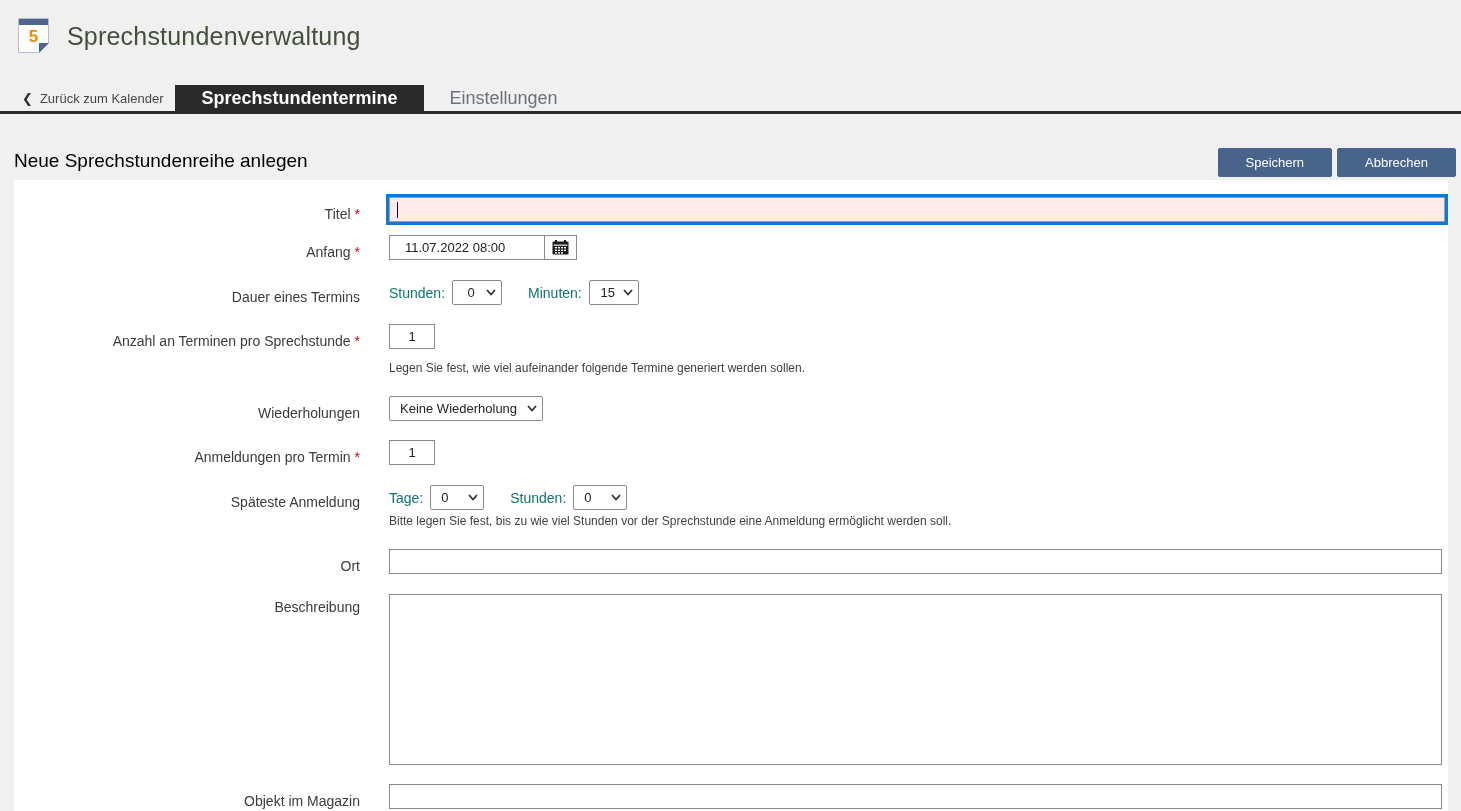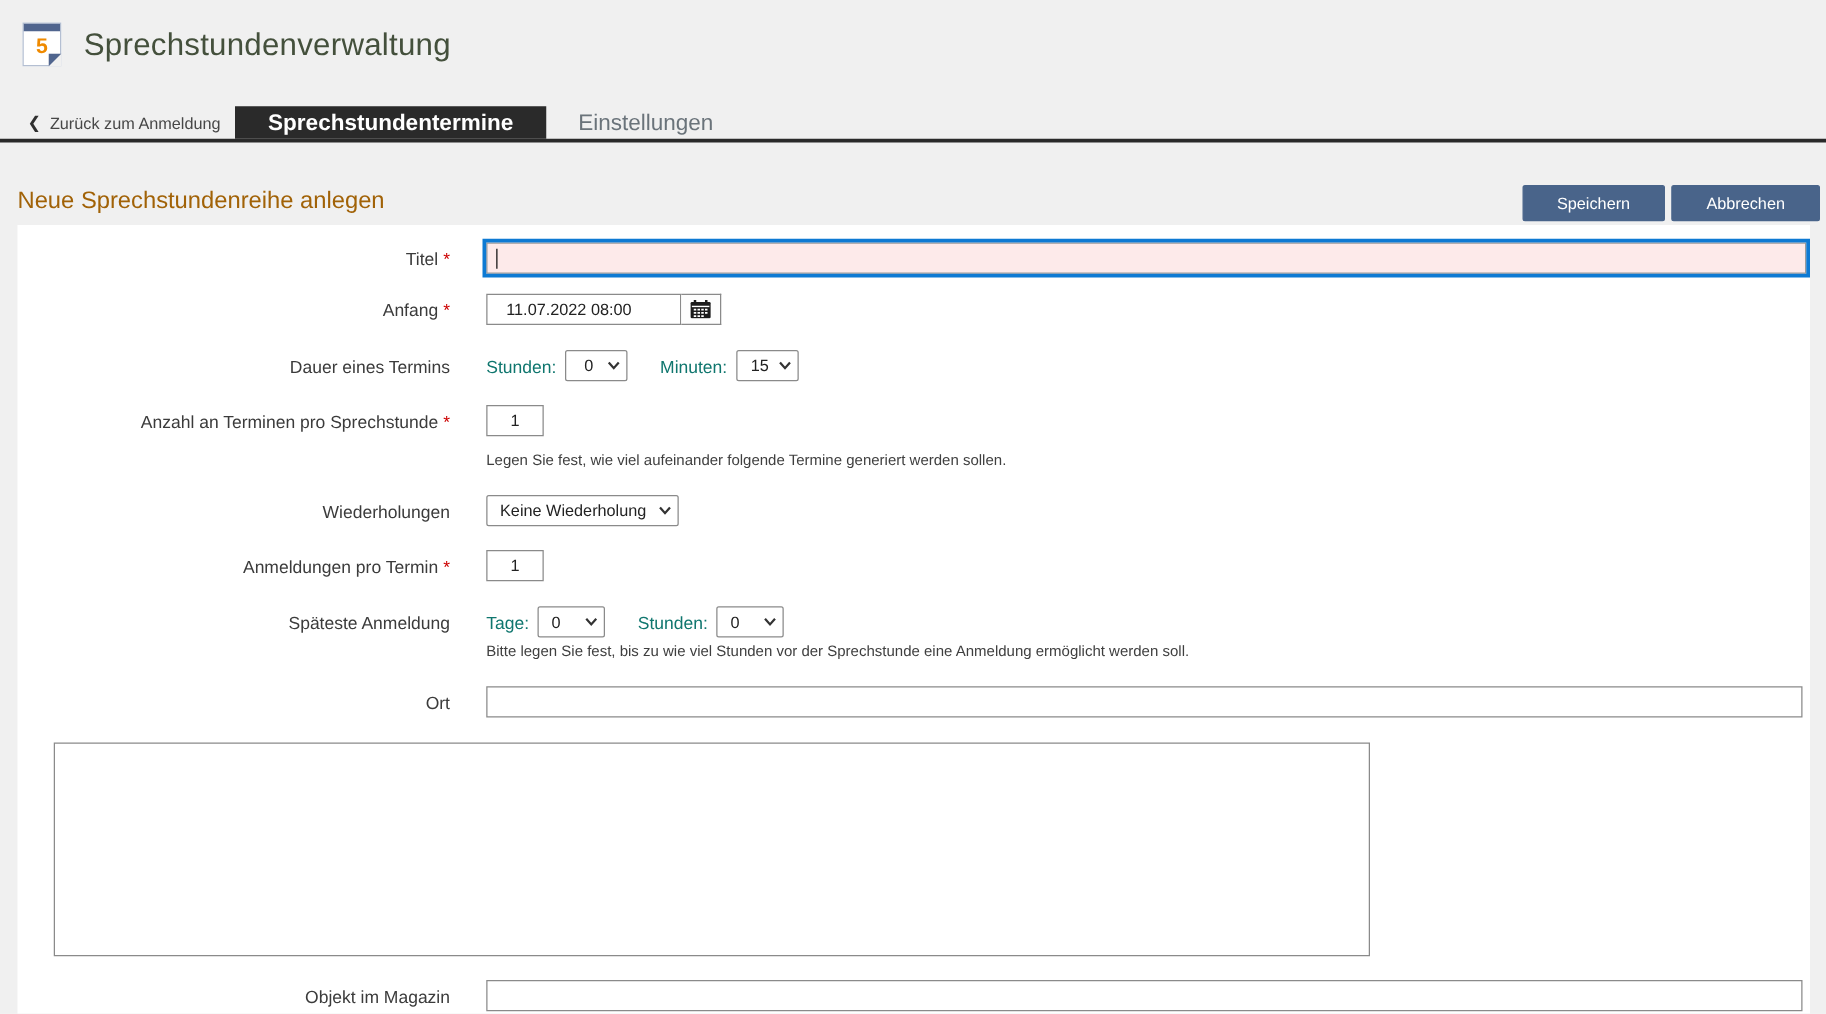--- a/index.html
+++ b/index.html
@@ -19,27 +19,27 @@
 
   
   .tabbar { position:absolute; top:85px; left:0; right:0; height:29px; border-bottom:3px solid #2a2a2a; display:flex; align-items:stretch; }
   .back-link { display:flex; align-items:center; gap:7px; padding:0 12px 0 22px; font-size:13px; color:#474747; cursor:pointer; }
   .back-link .chev { font-size:13px; font-weight:bold; color:#2f2f2f; }
   .tab { display:flex; align-items:center; padding:0 26px; font-size:18px; color:#6a737a; cursor:pointer; }
   .tab.active { background:#2a2a2a; color:#ffffff; font-weight:bold; }
 
   
   .section-head { position:absolute; top:117px; left:0; right:0; height:63px; }
-  .section-title { position:absolute; left:14px; top:33px; font-size:19px; color:#a16207; }
+  .section-title { position:absolute; left:14px; top:33px; font-size:19px; color:#000000; }
   .btns { position:absolute; right:5px; top:31px; display:flex; gap:5px; }
   .btn { background:#49648a; color:#fff; font-size:13px; font-family:inherit; border:1px solid #49648a; padding:6px 27px; border-radius:2px; cursor:pointer; }
 
   
   .panel { position:absolute; top:180px; left:14px; width:1434px; height:631px; background:#ffffff; }
-  .row { position:absolute; left:0; right:0; display:flex; align-items:center; }
+  .row { position:absolute; left:0; right:0; display:flex; align-items:flex-end; }
   .row-label { width:346px; flex:0 0 346px; text-align:right; font-size:14px; color:#3b3b3b; }
   .req { color:#cc0000; margin-left:4px; }
   .ctrl { margin-left:29px; display:flex; align-items:center; }
 
   input[type=text] { font-family:inherit; font-size:13px; color:#222; border:1px solid #8a8a8a; background:#fff; padding:0 15px; height:25px; }
   .inp-invalid { width:1056px; height:25px; background:#fdeaea; border:1px solid #9a9a9a; outline:3px solid #0e7ad3; position:relative; }
   .caret { position:absolute; left:7px; top:4px; width:1px; height:16px; background:#111; animation:blink 1s steps(1) infinite; }
   @keyframes blink { 50% { opacity:0; } }
 
   .inp-date { width:156px; }
@@ -74,21 +74,21 @@
       <div class="num">5</div>
       <div class="fold-bg"></div>
       <div class="fold"></div>
     </div>
     <div class="app-title">Sprechstundenverwaltung</div>
   </div>
 
   <div class="tabbar">
     <div class="back-link">
       <span class="chev">❮</span>
-      <span>Zurück zum Anmeldung</span>
+      <span>Zurück zum Kalender</span>
     </div>
     <div class="tab active">
       <span>Sprechstundentermine</span>
     </div>
     <div class="tab">
       <span>Einstellungen</span>
     </div>
   </div>
 
   <div class="section-head">
@@ -209,20 +209,21 @@
     <div class="hint" style="top:334px;">Bitte legen Sie fest, bis zu wie viel Stunden vor der Sprechstunde eine Anmeldung ermöglicht werden soll.</div>
 
     <div class="row" style="top:369px; height:25px;">
       <div class="row-label">Ort</div>
       <div class="ctrl">
         <input type="text" class="wide" style="">
       </div>
     </div>
 
     <div class="row row-top" style="top:414px;">
+      <div class="row-label">Beschreibung</div>
       <div class="ctrl">
         <textarea style=""></textarea>
       </div>
     </div>
 
     <div class="row" style="top:604px; height:25px;">
       <div class="row-label">Objekt im Magazin</div>
       <div class="ctrl">
         <input type="text" class="wide" style="">
       </div>

